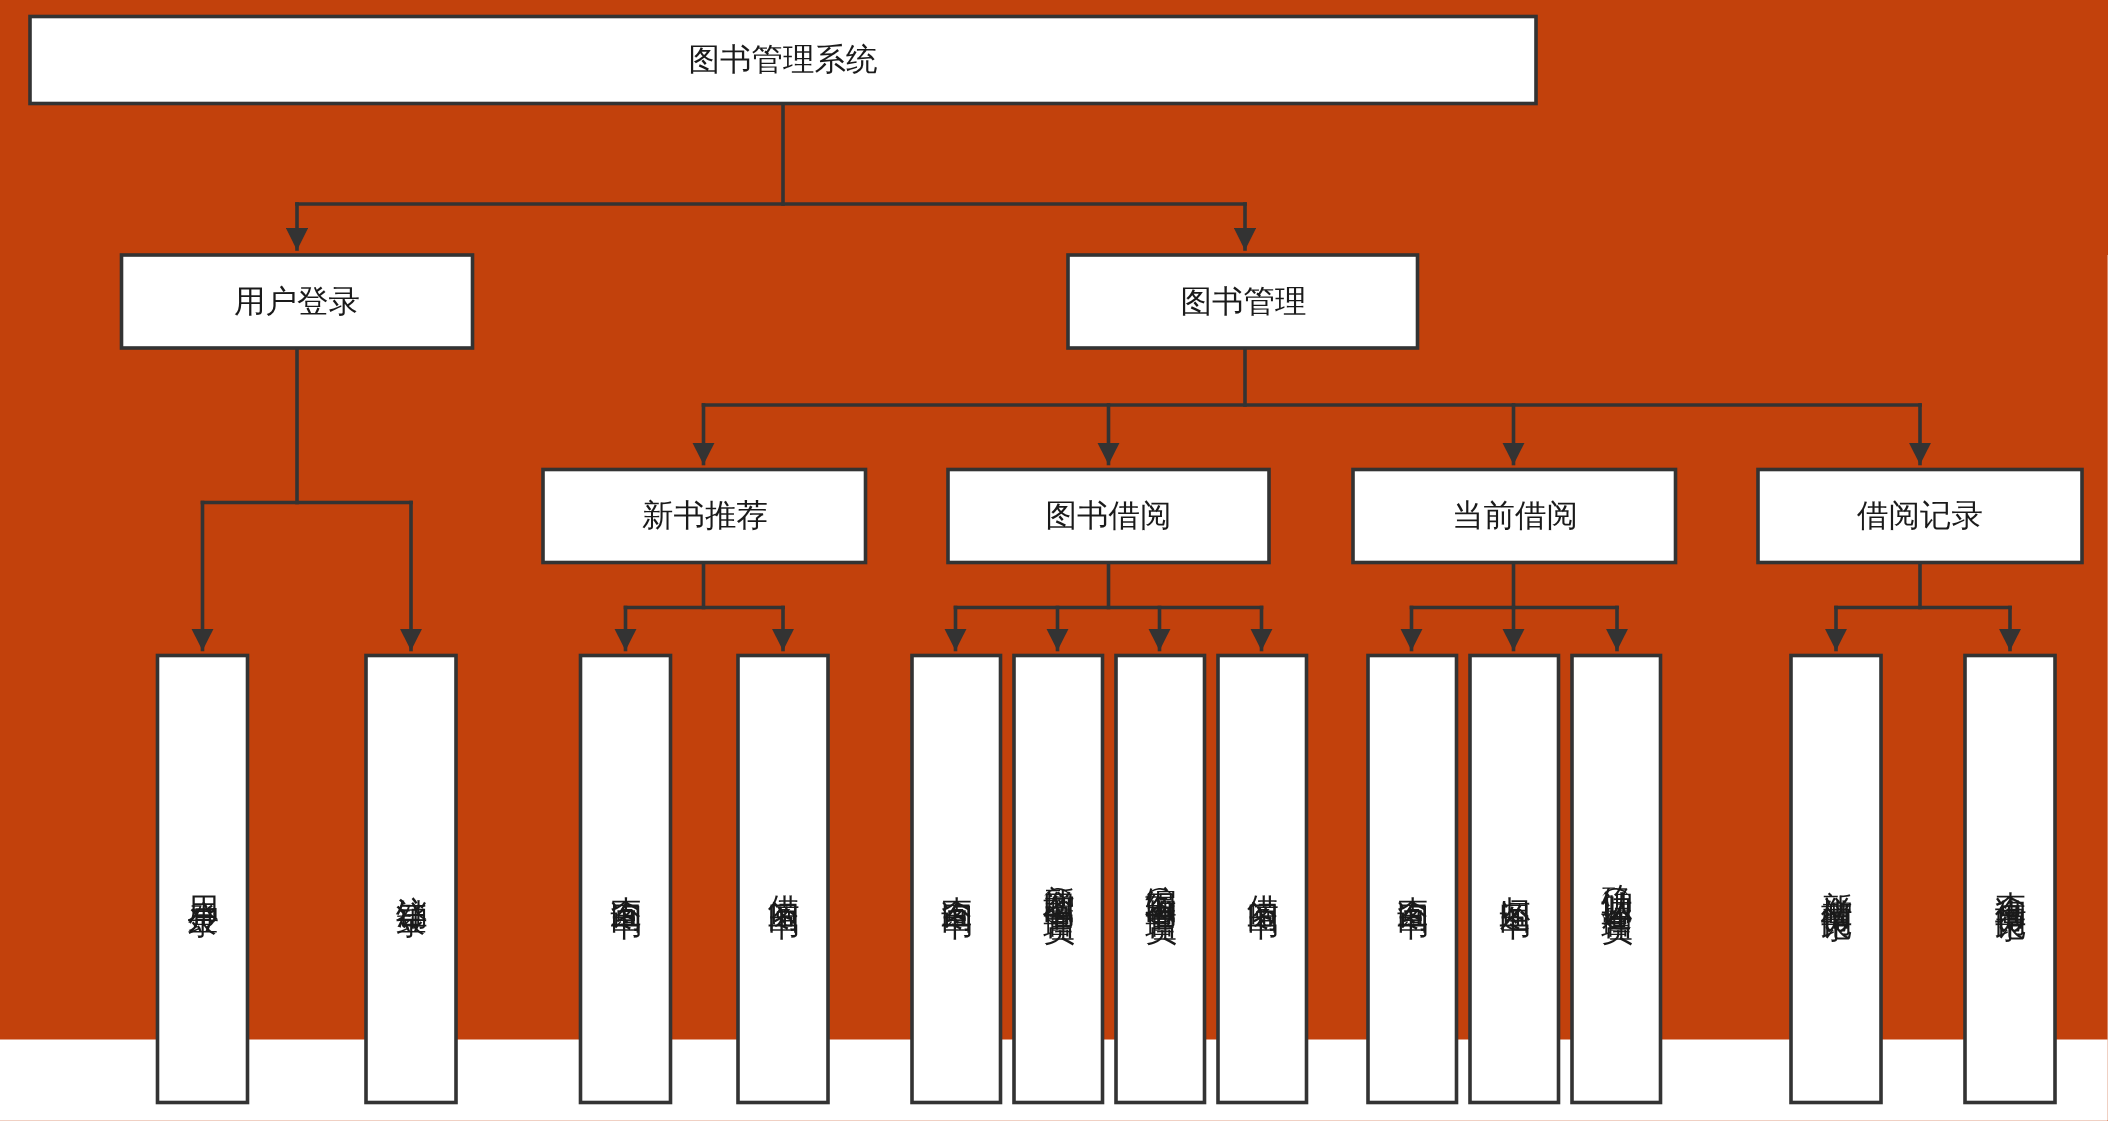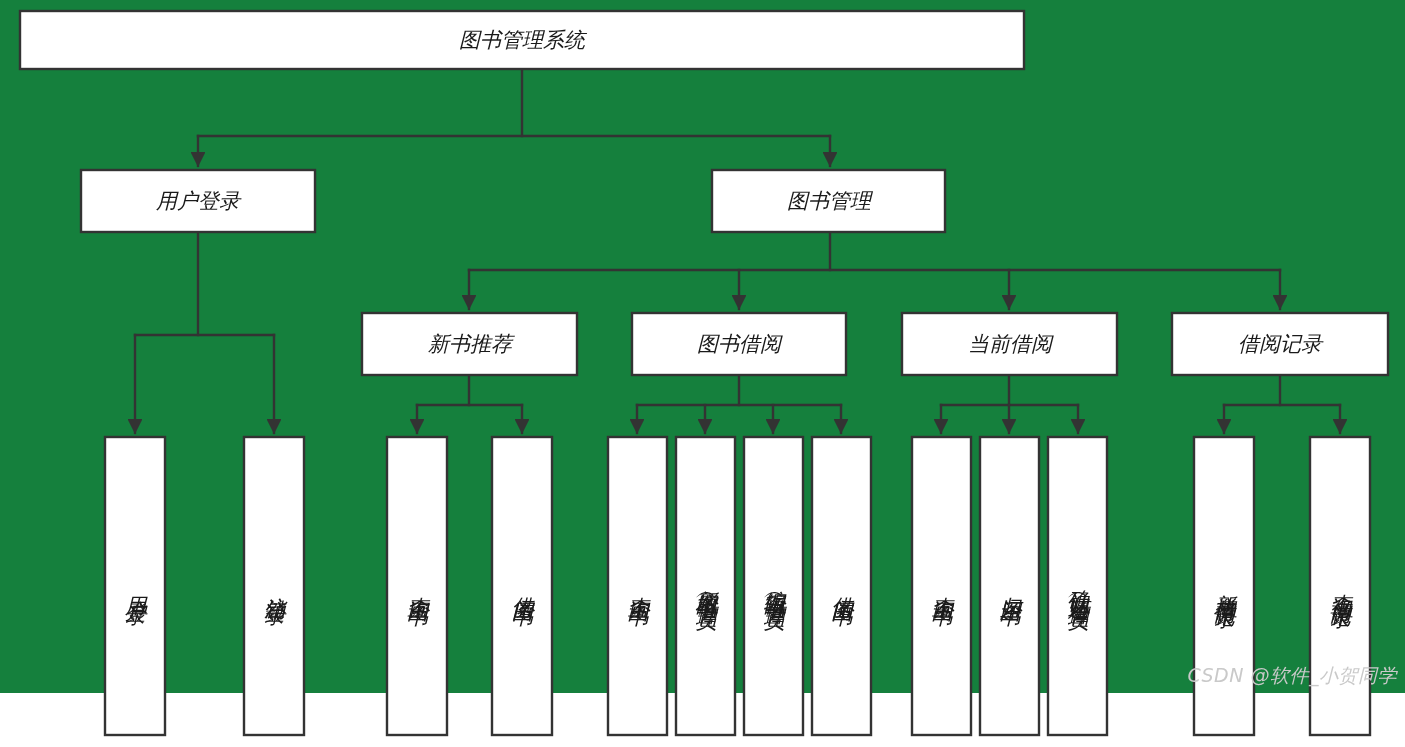--- a/index.html
+++ b/index.html
@@ -10,22 +10,21 @@
   body {
     width: 1405px;
     height: 747px;
     font-family: "DejaVu Sans", "Liberation Sans", sans-serif;
     overflow: hidden;
   }
   #diagram-root {
     position: relative;
     width: 1405px;
     height: 693px;
-    background: #15803d;
-    font-style: italic;
+    background: #c2410c;
   }
   svg#tree-svg {
     position: absolute;
     left: 0;
     top: 0;
     width: 1405px;
     height: 747px;
   }
   .node-box {
     fill: #ffffff;
@@ -194,14 +193,13 @@
   <div class="leaf-label" style="left:744px; top:437px; width:59px; height:298px;">编辑图书（管理员）</div>
   <div class="leaf-label" style="left:812px; top:437px; width:59px; height:298px;">借阅图书</div>
 
   <div class="leaf-label" style="left:912px; top:437px; width:59px; height:298px;">查询图书</div>
   <div class="leaf-label" style="left:980px; top:437px; width:59px; height:298px;">归还图书</div>
   <div class="leaf-label" style="left:1048px; top:437px; width:59px; height:298px;">确认归还（管理员）</div>
 
   <div class="leaf-label" style="left:1194px; top:437px; width:60px; height:298px;">新增借阅记录</div>
   <div class="leaf-label" style="left:1310px; top:437px; width:60px; height:298px;">查询借阅记录</div>
 
-  <div class="watermark">CSDN @软件_小贺同学</div>
 </div>
 
 </body></html>

